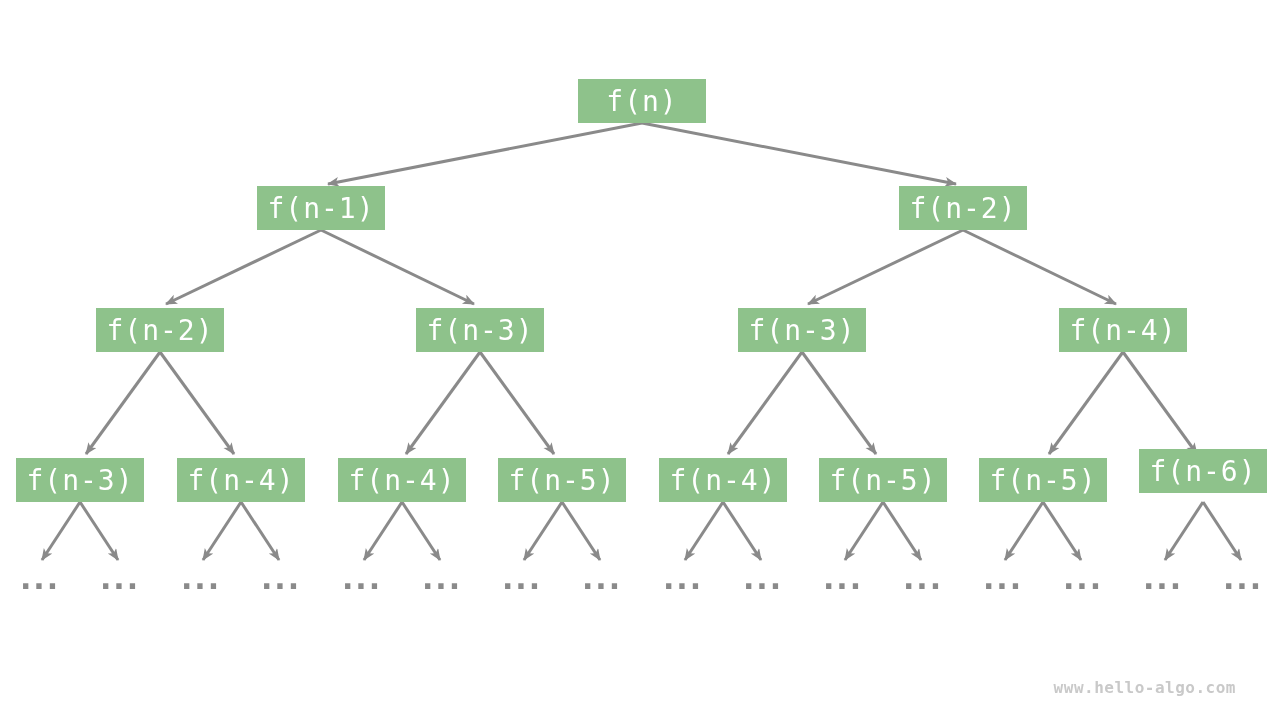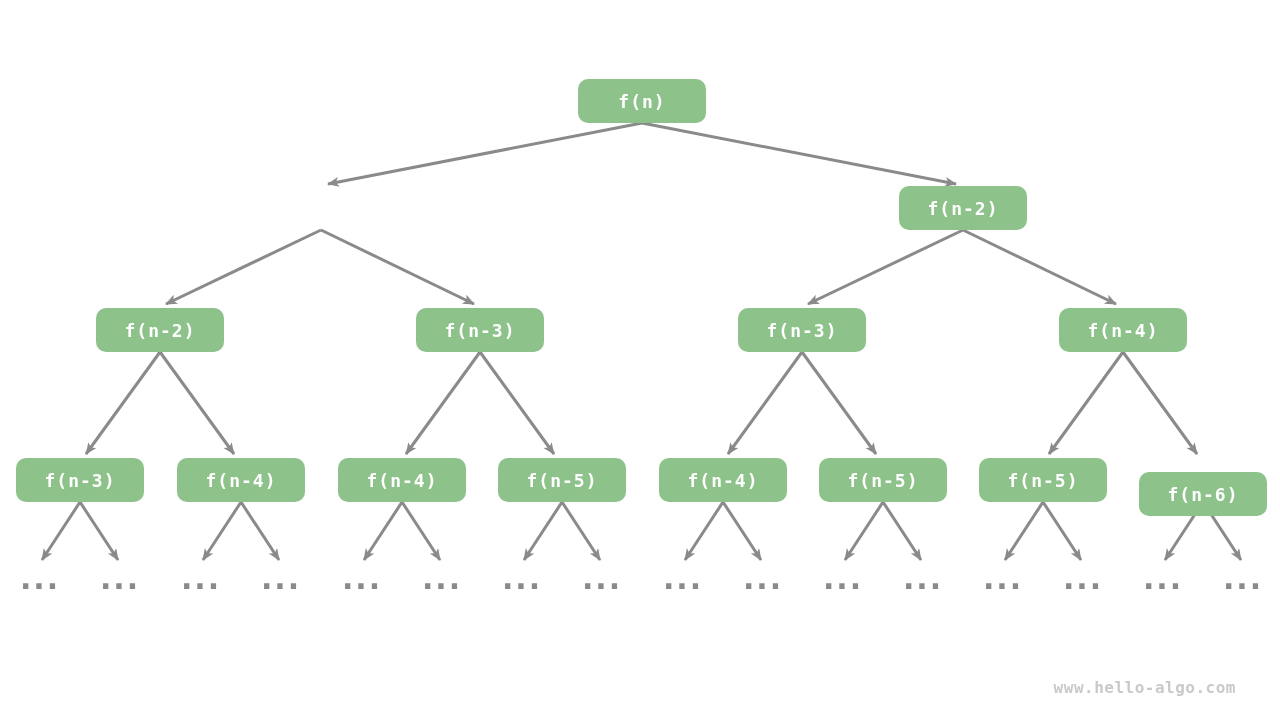--- a/index.html
+++ b/index.html
@@ -17,24 +17,24 @@
     background:var(--bg);
     overflow:hidden;
     font-family:"DejaVu Sans Mono","Liberation Mono",monospace;
   }
   .arrows{position:absolute;left:0;top:0;width:1280px;height:720px;}
   .node{
     position:absolute;
     transform:translateX(-50%);
     width:128px;height:44px;
     background:var(--node-fill);
-    border-radius:10px;
+    border-radius:0;
     color:var(--node-text);
-    font-weight:bold;
-    font-size:18px;
+    font-weight:normal;
+    font-size:28px;
     letter-spacing:1px;
     display:flex;align-items:center;justify-content:center;
     box-sizing:border-box;
   }
   .dots{
     position:absolute;
     top:564px;
     transform:translateX(-50%);
     color:var(--ellipsis);
     font-family:"DejaVu Sans","Liberation Sans",sans-serif;
@@ -96,35 +96,36 @@
       <line x1="883" y1="502" x2="921" y2="560" marker-end="url(#ah)"></line>
       <line x1="1043" y1="502" x2="1005" y2="560" marker-end="url(#ah)"></line>
       <line x1="1043" y1="502" x2="1081" y2="560" marker-end="url(#ah)"></line>
       <line x1="1203" y1="502" x2="1165" y2="560" marker-end="url(#ah)"></line>
       <line x1="1203" y1="502" x2="1241" y2="560" marker-end="url(#ah)"></line>
     </g>
   </svg>
 
   <div class="node" style="left:642px;top:79px">f(n)</div>
 
+  <div class="node" style="left:321px;top:186px">f(n-1)</div>
   <div class="node" style="left:963px;top:186px">f(n-2)</div>
 
   <div class="node" style="left:160px;top:308px">f(n-2)</div>
   <div class="node" style="left:480px;top:308px">f(n-3)</div>
   <div class="node" style="left:802px;top:308px">f(n-3)</div>
   <div class="node" style="left:1123px;top:308px">f(n-4)</div>
 
   <div class="node" style="left:80px;top:458px">f(n-3)</div>
   <div class="node" style="left:241px;top:458px">f(n-4)</div>
   <div class="node" style="left:402px;top:458px">f(n-4)</div>
   <div class="node" style="left:562px;top:458px">f(n-5)</div>
   <div class="node" style="left:723px;top:458px">f(n-4)</div>
   <div class="node" style="left:883px;top:458px">f(n-5)</div>
   <div class="node" style="left:1043px;top:458px">f(n-5)</div>
-  <div class="node" style="left:1203px;top:472px">f(n-6)</div>
+  <div class="node" style="left:1203px;top:449px">f(n-6)</div>
 
   <div class="dots" style="left:40px">...</div>
   <div class="dots" style="left:120px">...</div>
   <div class="dots" style="left:201px">...</div>
   <div class="dots" style="left:281px">...</div>
   <div class="dots" style="left:362px">...</div>
   <div class="dots" style="left:442px">...</div>
   <div class="dots" style="left:522px">...</div>
   <div class="dots" style="left:602px">...</div>
   <div class="dots" style="left:683px">...</div>

